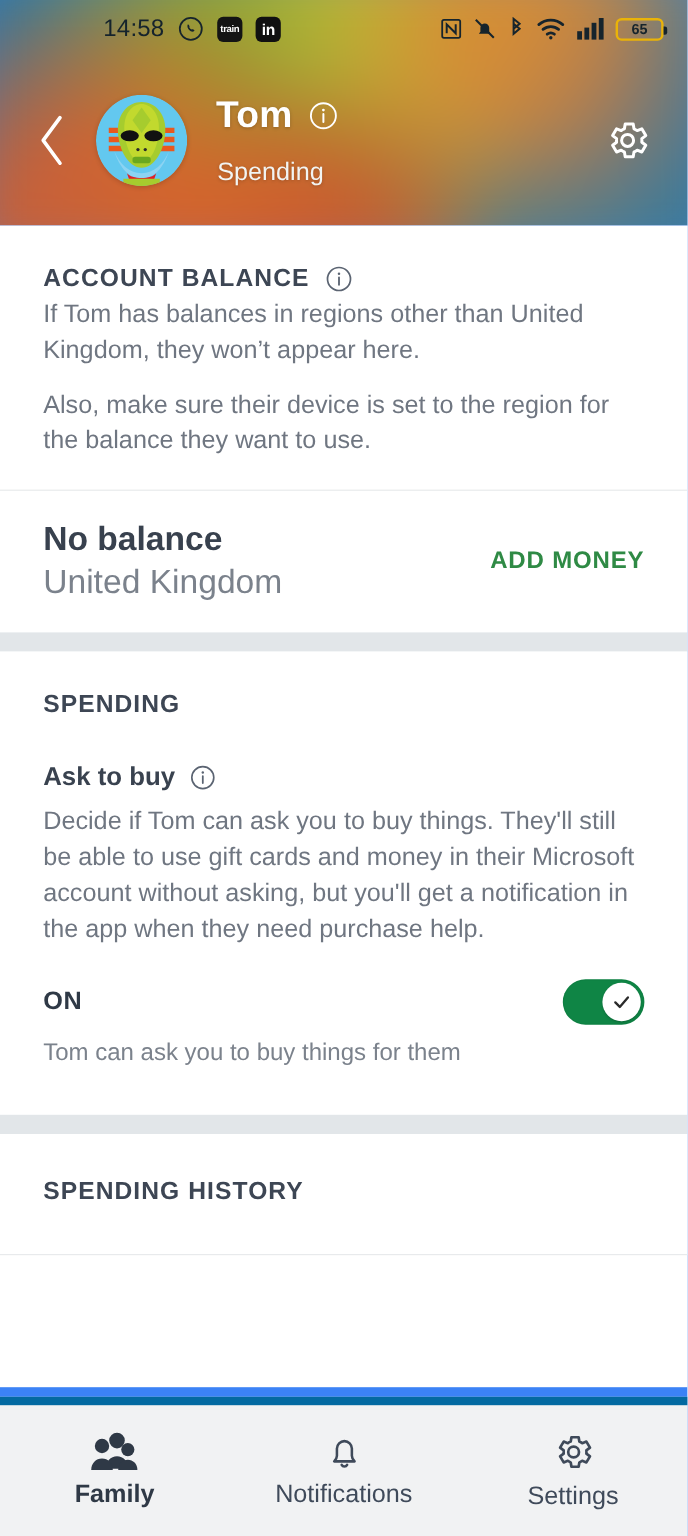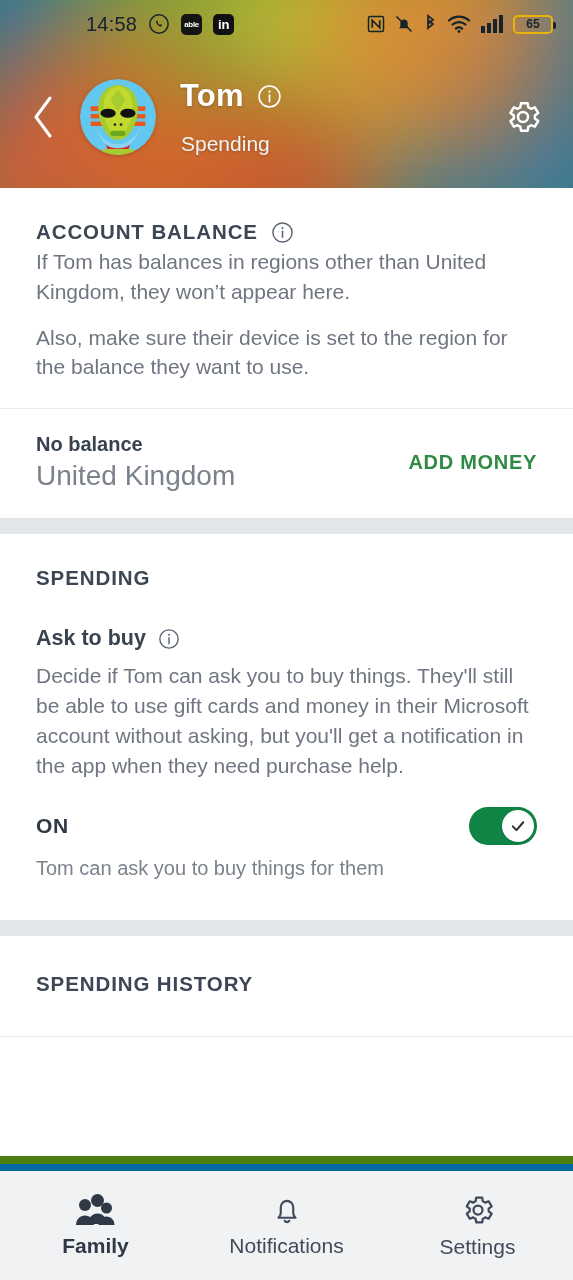--- a/index.html
+++ b/index.html
@@ -2,21 +2,21 @@
 <html><head>
 <meta charset="utf-8">
 <style>
   * { box-sizing: border-box; margin: 0; padding: 0; }
   html, body {
     width: 573px; height: 1280px;
     background: #ffffff;
     font-family: "Liberation Sans", sans-serif;
     overflow: hidden;
   }
-  .phone { position: relative; width: 573px; height: 1280px; background: #4d7c0f; }
+  .phone { position: relative; width: 573px; height: 1280px; background: #3b82f6; }
 
   
   .header {
     position: relative;
     width: 573px; height: 188px;
     overflow: hidden;
   }
   .header-bg {
     position: absolute; inset: -40px;
     background:
@@ -100,21 +100,21 @@
     font-size: 21px; line-height: 1.42; color: #6f7681;
     padding: 0 36px; margin-top: 3px; font-weight: 400;
   }
   .body-text.tight { margin-top: 16px; }
 
   .balance-row {
     display: flex; align-items: center; justify-content: space-between;
     padding: 24px 36px 26px 36px;
   }
   .balance-left { display: flex; flex-direction: column; gap: 4px; }
-  .balance-main { font-size: 20px; font-weight: 700; color: #38414e; }
+  .balance-main { font-size: 28px; font-weight: 700; color: #38414e; }
   .balance-sub { font-size: 28px; color: #7b828c; font-weight: 400; }
   .add-money {
     font-size: 20px; font-weight: 700; color: #2f8a45; letter-spacing: .7px;
     cursor: pointer; background: none; border: none; font-family: inherit;
   }
 
   .sub-head {
     display: flex; align-items: center; gap: 12px;
     padding: 36px 36px 0 36px;
   }
@@ -161,21 +161,21 @@
   <div class="header">
     <div class="header-bg"></div>
 
     <div class="statusbar">
       <div class="sb-left">
         <span class="sb-time">14:58</span>
         <svg class="sb-ico" width="22" height="22" viewBox="0 0 24 24">
           <circle cx="12" cy="12" r="10" fill="none" stroke="#16242c" stroke-width="1.6"></circle>
           <path d="M9 8.5c.4-.6 1-.5 1.3.1l.5 1c.2.4 0 .7-.2 1 .5 1 1.3 1.7 2.2 2.1.3-.3.6-.5 1-.3l1 .5c.6.3.7.9.1 1.3-1.3.9-3 .3-4.3-1-1.3-1.3-1.9-3-1.6-4.7z" fill="#16242c"></path>
         </svg>
-        <span class="app-badge">able</span>
+        <span class="app-badge">train</span>
         <span class="app-badge li">in</span>
       </div>
       <div class="sb-right">
         <svg class="sb-ico" width="18" height="18" viewBox="0 0 24 24">
           <rect x="2" y="2" width="20" height="20" rx="2" fill="none" stroke="#16242c" stroke-width="2"></rect>
           <path d="M7 17V7l10 10V7" fill="none" stroke="#16242c" stroke-width="2.2"></path>
         </svg>
         <svg class="sb-ico" width="20" height="20" viewBox="0 0 24 24">
           <path d="M6 17h12l-1.6-2V11a4.4 4.4 0 0 0-8.8 0v4z" fill="#16242c"></path>
           <path d="M3 3l18 18" stroke="#16242c" stroke-width="2" fill="none"></path>

